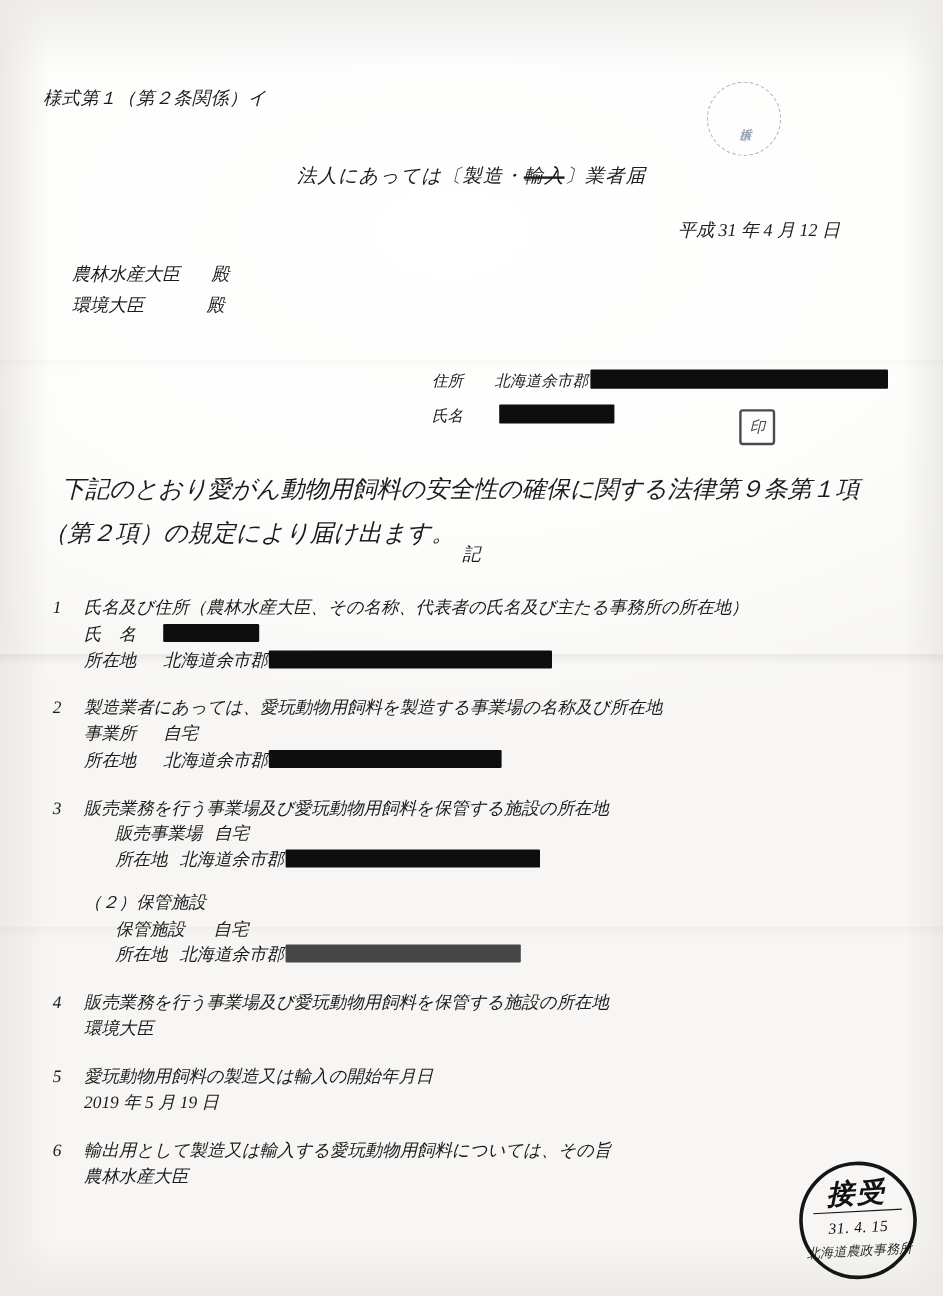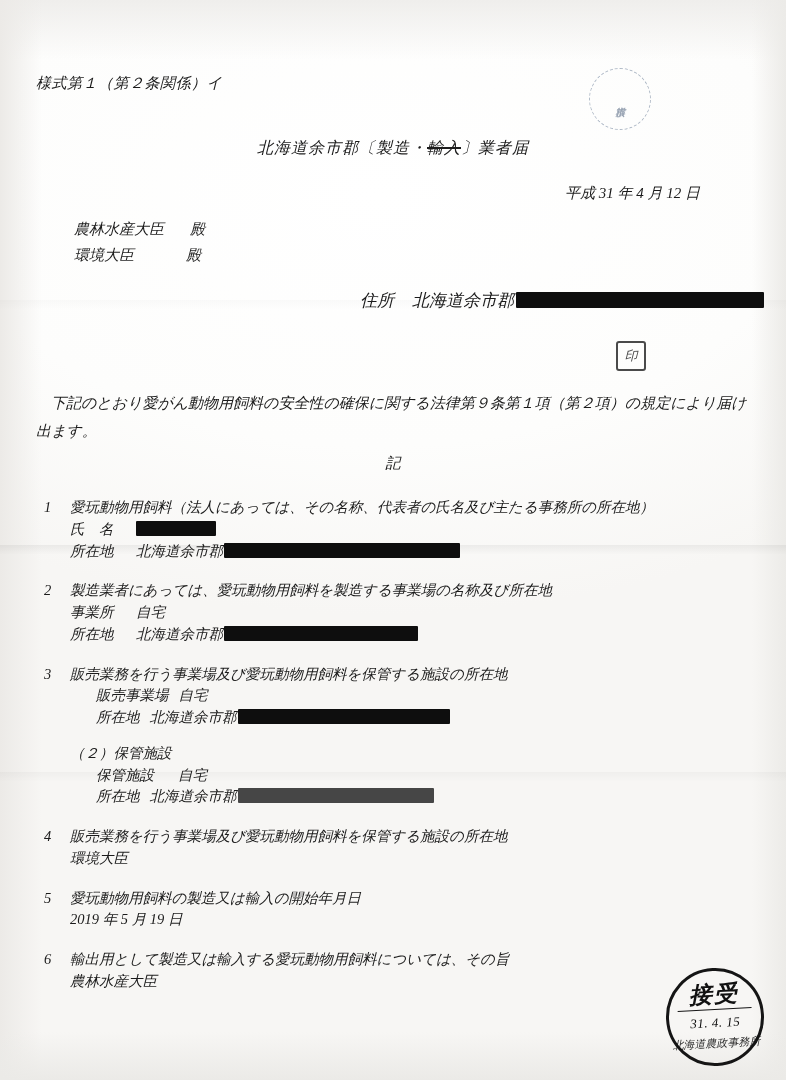--- a/index.html
+++ b/index.html
@@ -77,49 +77,49 @@
     text-decoration-thickness: 2px;
   }
   .date {
     position: absolute;
     right: 86px; top: 182px;
     font-size: 15px;
     text-align: center;
   }
   .addressee {
     position: absolute;
-    left: 74px; top: 216px;
+    left: 60px; top: 216px;
     font-size: 15px;
     line-height: 1.75;
   }
   .addressee .gap { display: inline-block; width: 26px; }
 
   .applicant {
     position: absolute;
-    left: 360px; top: 282px;
-    font-size: 17px;
+    left: 360px; top: 304px;
+    font-size: 13px;
     line-height: 2.2;
   }
   .applicant .lbl { display: inline-block; width: 52px; }
 
   .redact {
     display: inline-block;
     background: #0e0e0e;
     height: 15px;
     vertical-align: -2px;
     border-radius: 1px;
   }
   .redact.tall { height: 16px; }
   .redact.soft { background: #141414; }
 
   .preamble {
     position: absolute;
     left: 36px; top: 390px;
     width: 714px;
-    font-size: 15px;
+    font-size: 20px;
     line-height: 1.85;
     text-indent: 15px;
   }
   .ki {
     position: absolute;
     left: 0; top: 452px; width: 100%;
     text-align: center;
     font-size: 15px;
   }
 
@@ -209,54 +209,57 @@
 
   <div class="doc">
 
     <div class="form-code">様式第１（第２条関係）イ</div>
 
     <div class="stamp-top">
       <span>横浜市</span>
     </div>
 
     <div class="title">
-      <span>北海道余市郡〔製造・</span><span class="strike">輸入</span><span>〕業者届</span>
+      <span>法人にあっては〔製造・</span><span class="strike">輸入</span><span>〕業者届</span>
     </div>
 
     <div class="date">平成 31 年 4 月 12 日</div>
 
     <div class="addressee">
       <div>
         <span>農林水産大臣</span><span class="gap"></span><span>殿</span>
       </div>
       <div>
         <span>環境大臣</span><span class="gap" style="width:52px;"></span><span>殿</span>
       </div>
     </div>
 
     <div class="applicant">
       <div>
         <span class="lbl">住所</span><span>北海道余市郡</span><span class="redact tall" style="width:248px;margin-left:2px;"></span>
       </div>
+      <div>
+        <span class="lbl">氏名</span><span class="redact tall" style="width:96px;margin-left:4px;"></span>
+      </div>
     </div>
 
     <div class="stamp-seal">
       <span>印</span>
     </div>
 
     <div class="preamble">下記のとおり愛がん動物用飼料の安全性の確保に関する法律第９条第１項（第２項）の規定により届け出ます。</div>
 
     <div class="ki">記</div>
 
     <div class="items">
 
       <div class="item">
         <div class="item-head">
           <div class="item-num">1</div>
-          <div class="item-text">愛玩動物用飼料（法人にあっては、その名称、代表者の氏名及び主たる事務所の所在地）</div>
+          <div class="item-text">氏名及び住所（農林水産大臣、その名称、代表者の氏名及び主たる事務所の所在地）</div>
         </div>
         <div class="sub row">
           <span class="k w3">氏　名</span><span class="redact" style="width:80px;margin-left:10px;"></span>
         </div>
         <div class="sub row">
           <span class="k w3">所在地</span><span style="margin-left:10px;">北海道余市郡</span><span class="redact" style="width:236px;margin-left:1px;"></span>
         </div>
       </div>
 
       <div class="item" style="margin-top:18px;">

